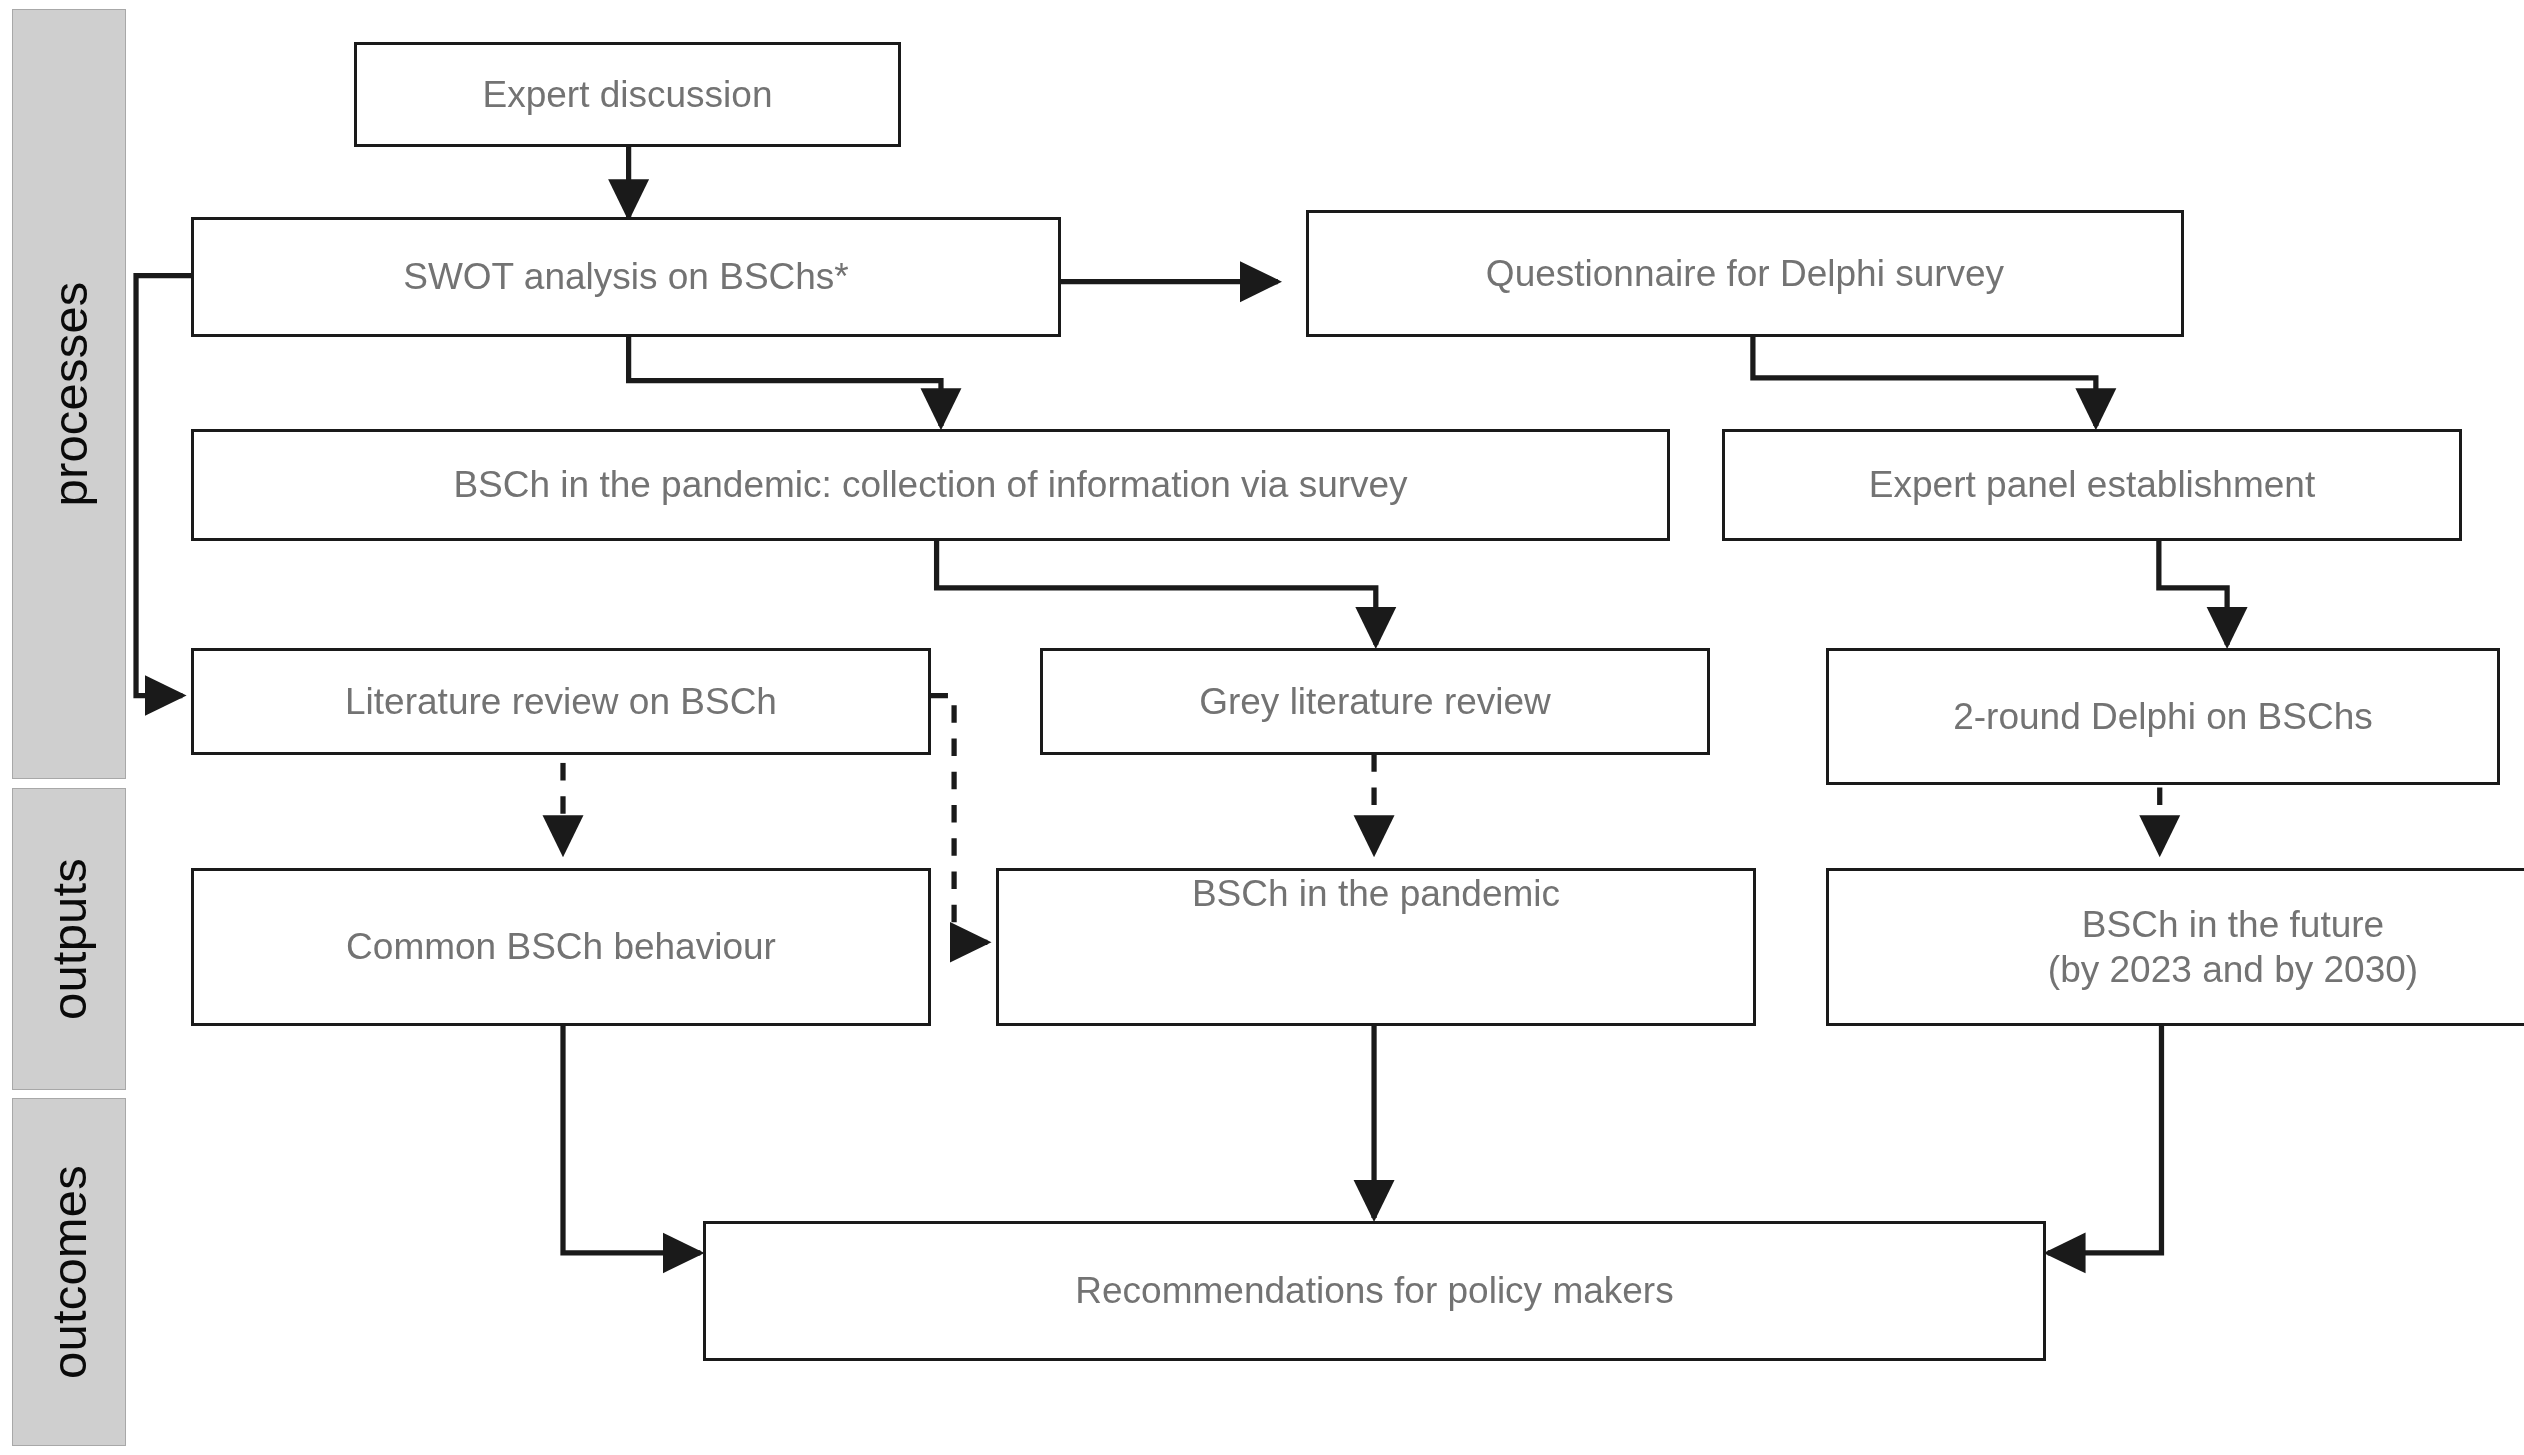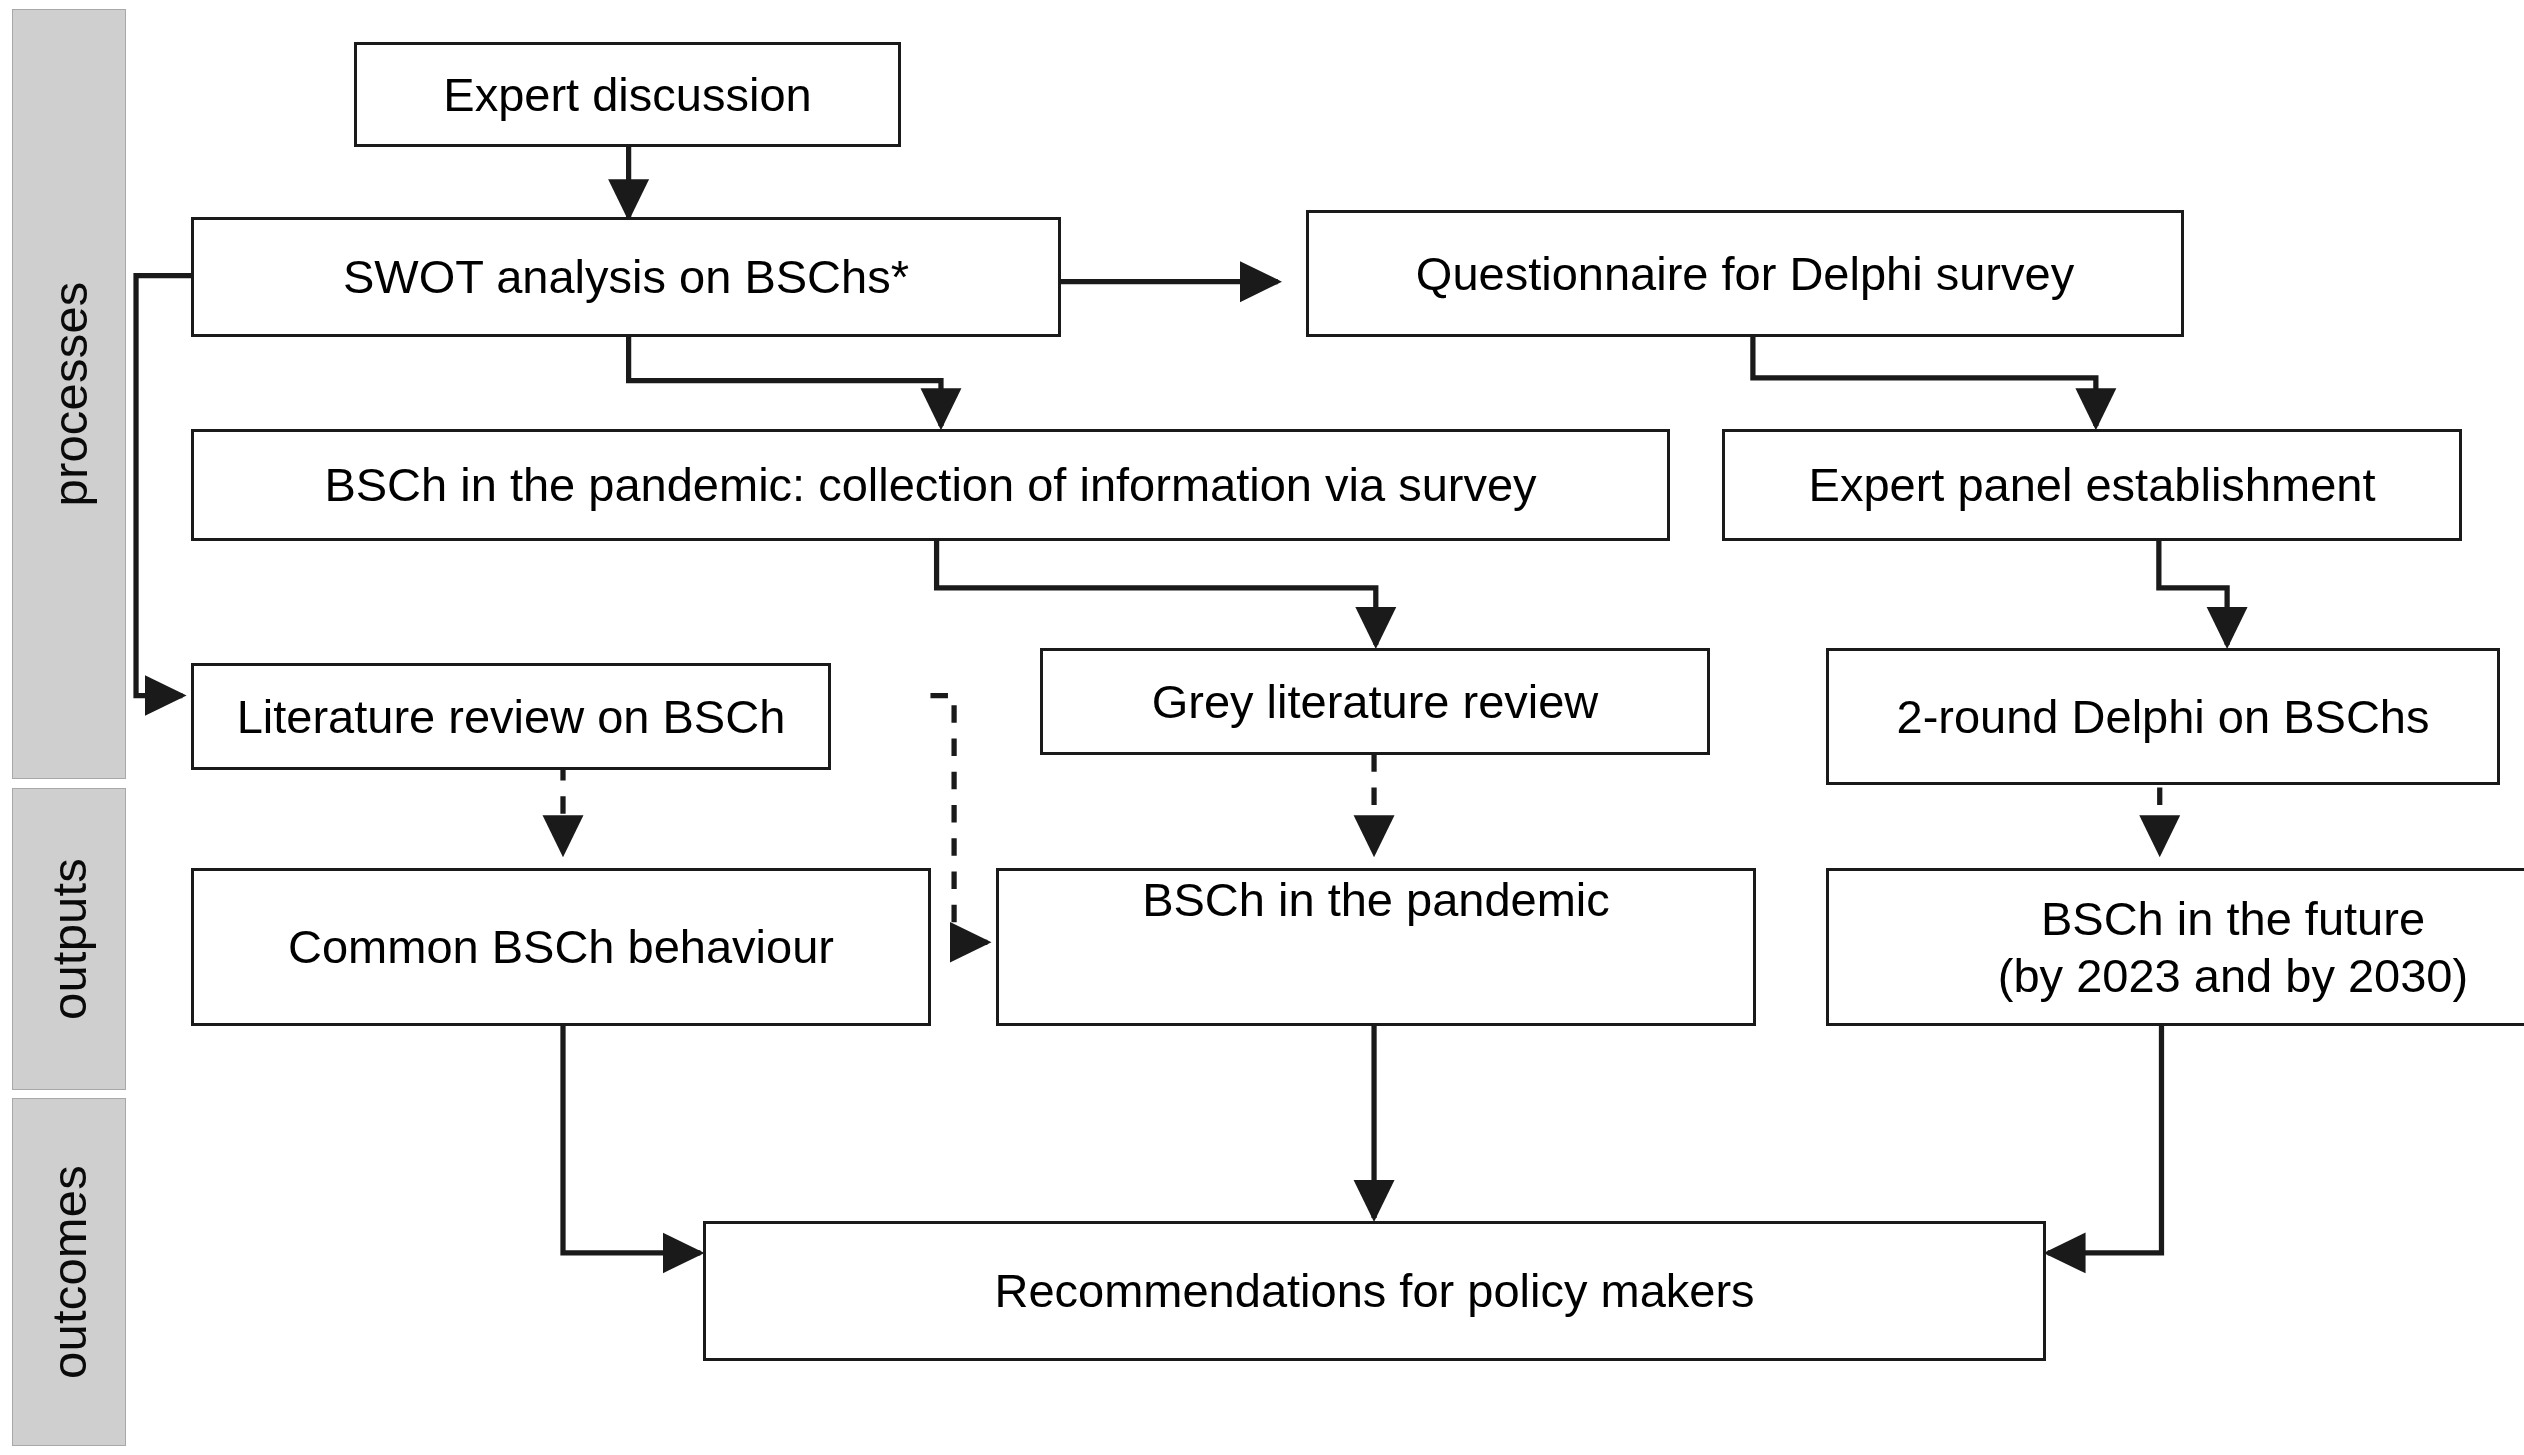--- a/index.html
+++ b/index.html
@@ -38,22 +38,22 @@
   .node {
     position: absolute;
     background: #ffffff;
     border: 3.5px solid #1a1a1a;
     box-sizing: border-box;
     display: flex;
     flex-direction: column;
     align-items: center;
     justify-content: center;
     text-align: center;
-    color: #000000;
-    font-size: 47px;
+    color: #737373;
+    font-size: 37px;
     line-height: 1.22;
     z-index: 3;
     padding: 0 10.5px;
   }
   .node .line2 {
     display: block;
   }
   
   #connectors {
     position: absolute;
@@ -139,21 +139,21 @@
   </div>
 
   <div class="node" style="left:191px; top:429px; width:1479px; height:112px;">
     <span>BSCh in the pandemic: collection of information via survey</span>
   </div>
 
   <div class="node" style="left:1722px; top:429px; width:740px; height:112px;">
     <span>Expert panel establishment</span>
   </div>
 
-  <div class="node" style="left:191px; top:648px; width:640px; height:107px;margin-top:15px;">
+  <div class="node" style="left:191px; top:648px; width:740px; height:107px;">
     <span>Literature review on BSCh</span>
   </div>
 
   <div class="node" style="left:1040px; top:648px; width:670px; height:107px;">
     <span>Grey literature review</span>
   </div>
 
   <div class="node" style="left:1826px; top:648px; width:674px; height:137px;">
     <span>2-round Delphi on BSChs</span>
   </div>

